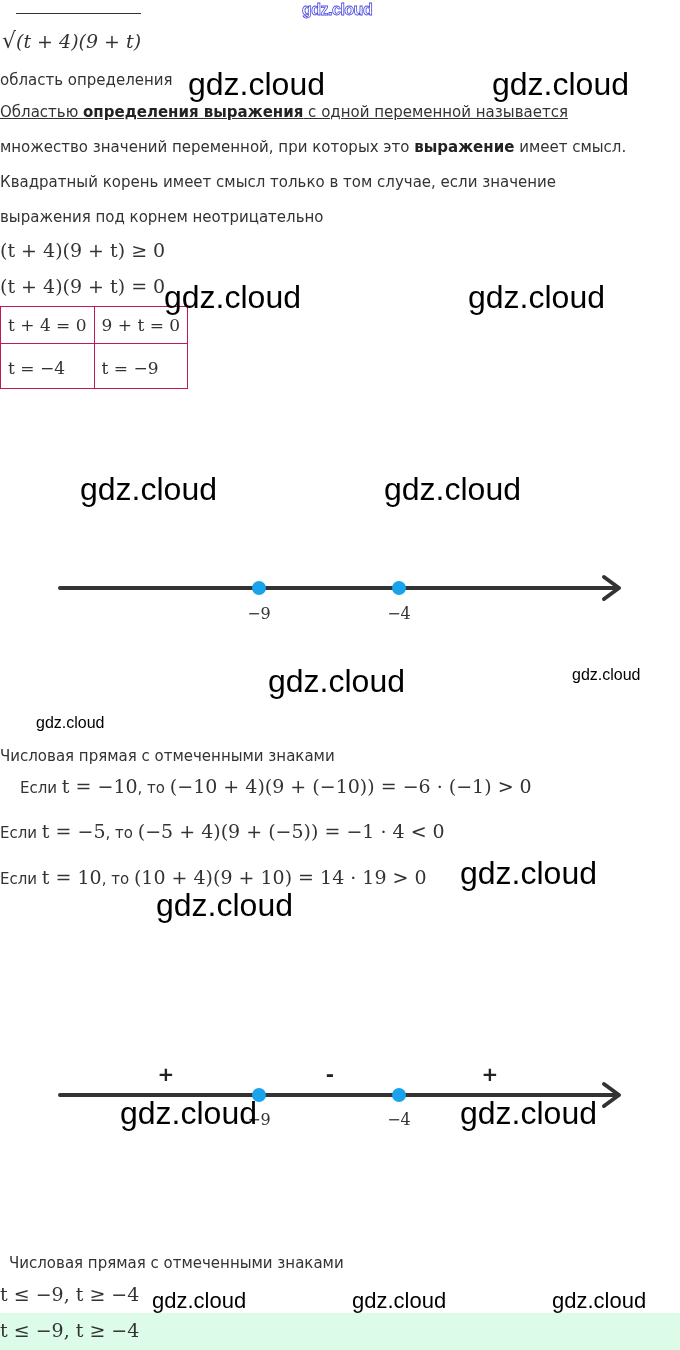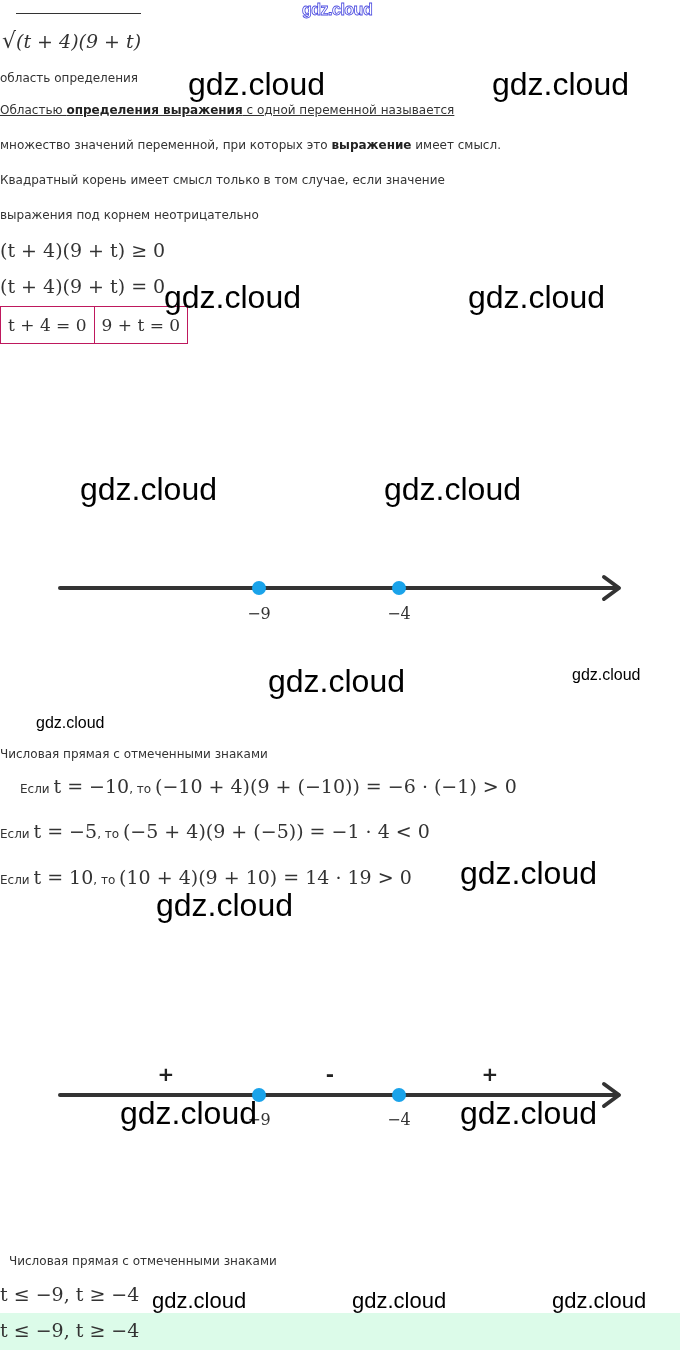--- a/index.html
+++ b/index.html
@@ -1,20 +1,20 @@
 <!DOCTYPE html>
 <html><head>
 <meta charset="utf-8">
 <style>
   html, body { margin: 0; padding: 0; background: #ffffff; }
   body { width: 680px; height: 1350px; position: relative; overflow: hidden;
          font-family: "Liberation Sans", sans-serif; color: #222; }
   .abs { position: absolute; }
   .math { font-family: "DejaVu Serif", serif; font-size: 19px; color: #333; white-space: nowrap; }
-  .txt { font-family: "DejaVu Sans", sans-serif; font-size: 12px; color: #333; white-space: nowrap; }
+  .txt { font-family: "DejaVu Sans", sans-serif; font-size: 15px; color: #333; white-space: nowrap; }
   .txt b { font-weight: bold; color: #222; }
   .wm { font-family: "Liberation Sans", sans-serif; color: #000; white-space: nowrap; }
   .wm-big { font-size: 32px; }
   .wm-mid { font-size: 22px; }
   .wm-small { font-size: 16px; }
   .wm-top { font-size: 16px; color: #fff; -webkit-text-stroke: 0.8px #4a4ae0; font-weight: bold; letter-spacing: -0.5px; }
   table.sol { border-collapse: collapse; }
   table.sol td { border: 1px solid #be185d; padding: 8px 7px; font-family: "DejaVu Serif", serif; font-size: 17px; color: #333; white-space: nowrap; }
   .answer { background: #dcfbe9; }
   svg text { font-family: "DejaVu Serif", serif; }
@@ -40,20 +40,24 @@
 <div class="abs txt" style="left:0px; top:208px;">выражения под корнем неотрицательно</div>
 
 <div class="abs math" style="left:0px; top:239px;">(t + 4)(9 + t) ≥ 0</div>
 <div class="abs math" style="left:0px; top:275px;">(t + 4)(9 + t) = 0</div>
 
 <table class="sol abs" style="left:0px; top:306px;">
   <tbody>
       <tr>
     <td>t + 4 = 0</td>
     <td>9 + t = 0</td>
+  </tr>
+  <tr>
+    <td style="padding:14px 7px 10px;">t = −4</td>
+    <td style="padding:14px 7px 10px;">t = −9</td>
   </tr>
 </tbody>
   </table>
 
 <svg class="abs" id="nl1" style="left:0; top:560px;" width="680" height="80">
     <line x1="60" y1="28" x2="618" y2="28" stroke="#333333" stroke-width="4" stroke-linecap="round"></line>
     <polyline points="604,17 619,28 604,39" fill="none" stroke="#333333" stroke-width="4" stroke-linecap="round" stroke-linejoin="round"></polyline>
     <circle cx="259" cy="28" r="7" fill="#1aa3ea"></circle>
     <text x="259" y="59" text-anchor="middle" font-size="16" fill="#333">−9</text>
     <circle cx="399" cy="28" r="7" fill="#1aa3ea"></circle>

